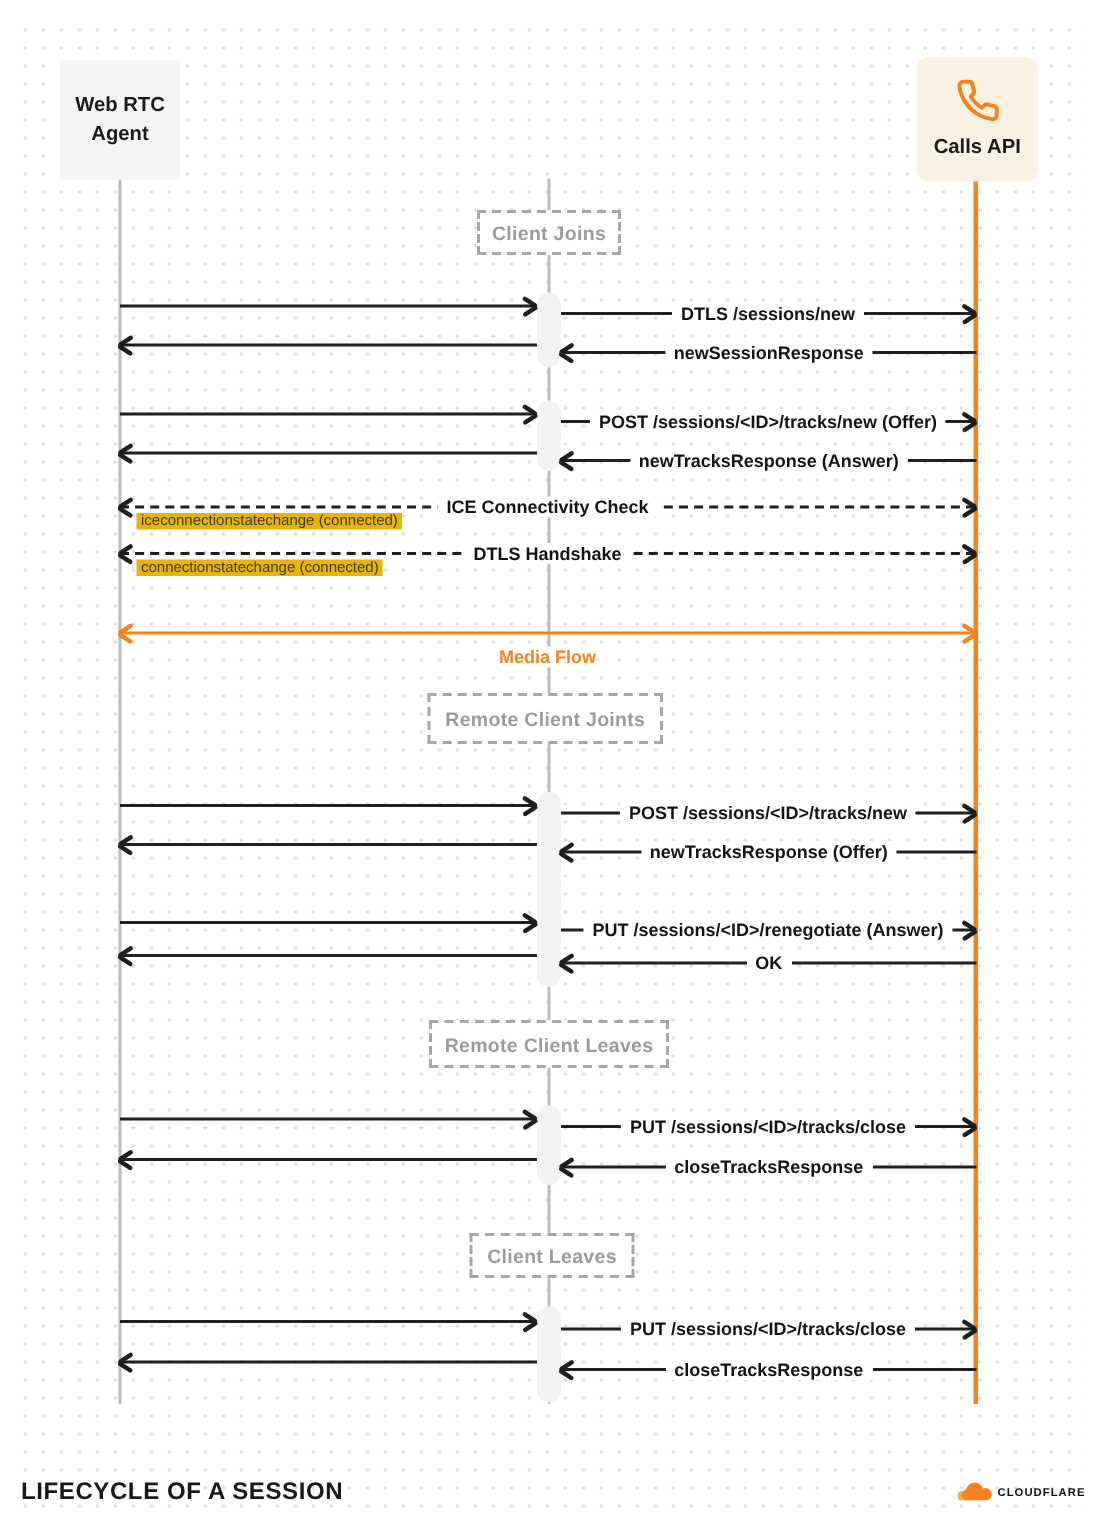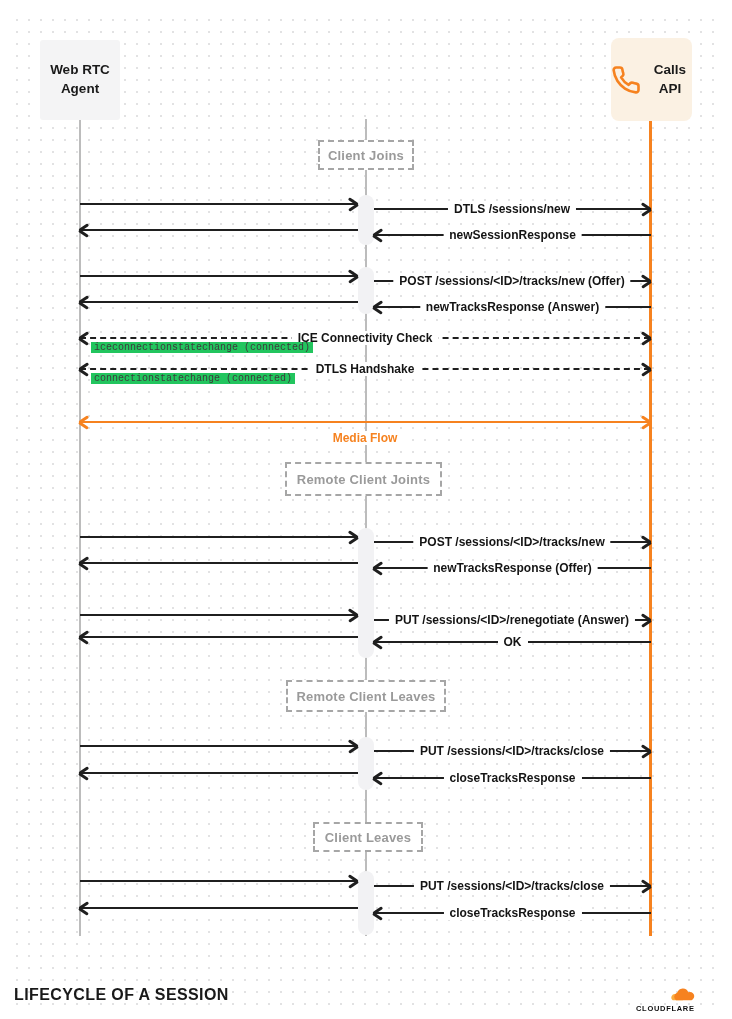--- a/index.html
+++ b/index.html
@@ -8,44 +8,44 @@
           font-family:"Liberation Sans", sans-serif;}
   .dots{position:absolute;left:8px;right:8px;top:10px;bottom:12px;
         background-image:radial-gradient(circle,#e2e2e3 1.15px,transparent 1.15px);
         background-size:12px 12px;background-position:3px 4px;}
   .lifeline{position:absolute;top:119px;height:817px;width:2px;background:#bcbcbc;}
   .lifeline.orange{background:#F6821F;width:2.5px;top:120px;height:816px;}
   .act{position:absolute;left:358px;width:16px;background:#f2f2f4;border-radius:8px;}
   .actor{position:absolute;width:80px;height:80px;background:#f4f4f5;border-radius:3px;
          display:flex;align-items:center;justify-content:center;text-align:center;
          font-weight:700;font-size:13.5px;color:#1a1a1a;line-height:1.4;}
-  .actor.calls{background:#fbf1e3;border-radius:8px;flex-direction:row;gap:7px;width:81px;height:83px;}
+  .actor.calls{background:#fbf1e3;border-radius:8px;flex-direction:column;gap:7px;width:81px;height:83px;}
   .phase{position:absolute;background:#fff;border:2px dashed #a6a6a6;color:#9a9a9a;
          font-weight:600;font-size:13px;display:flex;align-items:center;justify-content:center;
          letter-spacing:0.2px;white-space:nowrap;}
   .arrow{position:absolute;height:0;border-top:2.5px solid #1f1f1f;}
   .arrow.dashed{border-top-style:dashed;}
   .arrow.orange{border-top-color:#F6821F;}
   .ah{position:absolute;width:0;height:0;top:-1.25px;}
   .ah.r{right:0;}
   .ah.l{left:0;}
   .ah::before,.ah::after{content:"";position:absolute;width:11px;height:2.5px;background:#1f1f1f;
         border-radius:1.5px;top:-1.25px;}
   .ah.r::before{right:-1px;transform-origin:right center;transform:rotate(33deg);}
   .ah.r::after{right:-1px;transform-origin:right center;transform:rotate(-33deg);}
   .ah.l::before{left:-1px;transform-origin:left center;transform:rotate(-33deg);}
   .ah.l::after{left:-1px;transform-origin:left center;transform:rotate(33deg);}
   .orange .ah::before,.orange .ah::after{background:#F6821F;}
   .lbl{position:absolute;left:50%;top:-1px;transform:translate(-50%,-50%);background:#fff;
        padding:0 6px;font-size:12px;font-weight:700;color:#141414;white-space:nowrap;}
   .lbl.orange-text{color:#F6821F;margin-top:16px;}
-  .sub{position:absolute;font-size:10px;color:#3c3c3c;background:#22c55e;padding:0 3px;white-space:nowrap;font-family:Liberation Mono, monospace;}
+  .sub{position:absolute;font-size:10px;color:#3c3c3c;background:#eab308;padding:0 3px;white-space:nowrap;}
   .title{position:absolute;left:14px;top:986px;font-size:16px;font-weight:700;
          letter-spacing:0.4px;color:#191919;}
-  .brand{position:absolute;left:636px;top:988px;display:flex;align-items:flex-end;gap:3px;flex-direction:column;}
+  .brand{position:absolute;left:636px;top:988px;display:flex;align-items:center;gap:3px;}
   .brand .logo-text{font-size:7.5px;font-weight:800;letter-spacing:0.7px;color:#0f0f0f;}
 </style>
 </head>
 <body>
 
 <div class="canvas">
   <div class="dots"></div>
 
   <div class="lifeline" style="left:79px"></div>
   <div class="lifeline" style="left:365px"></div>

